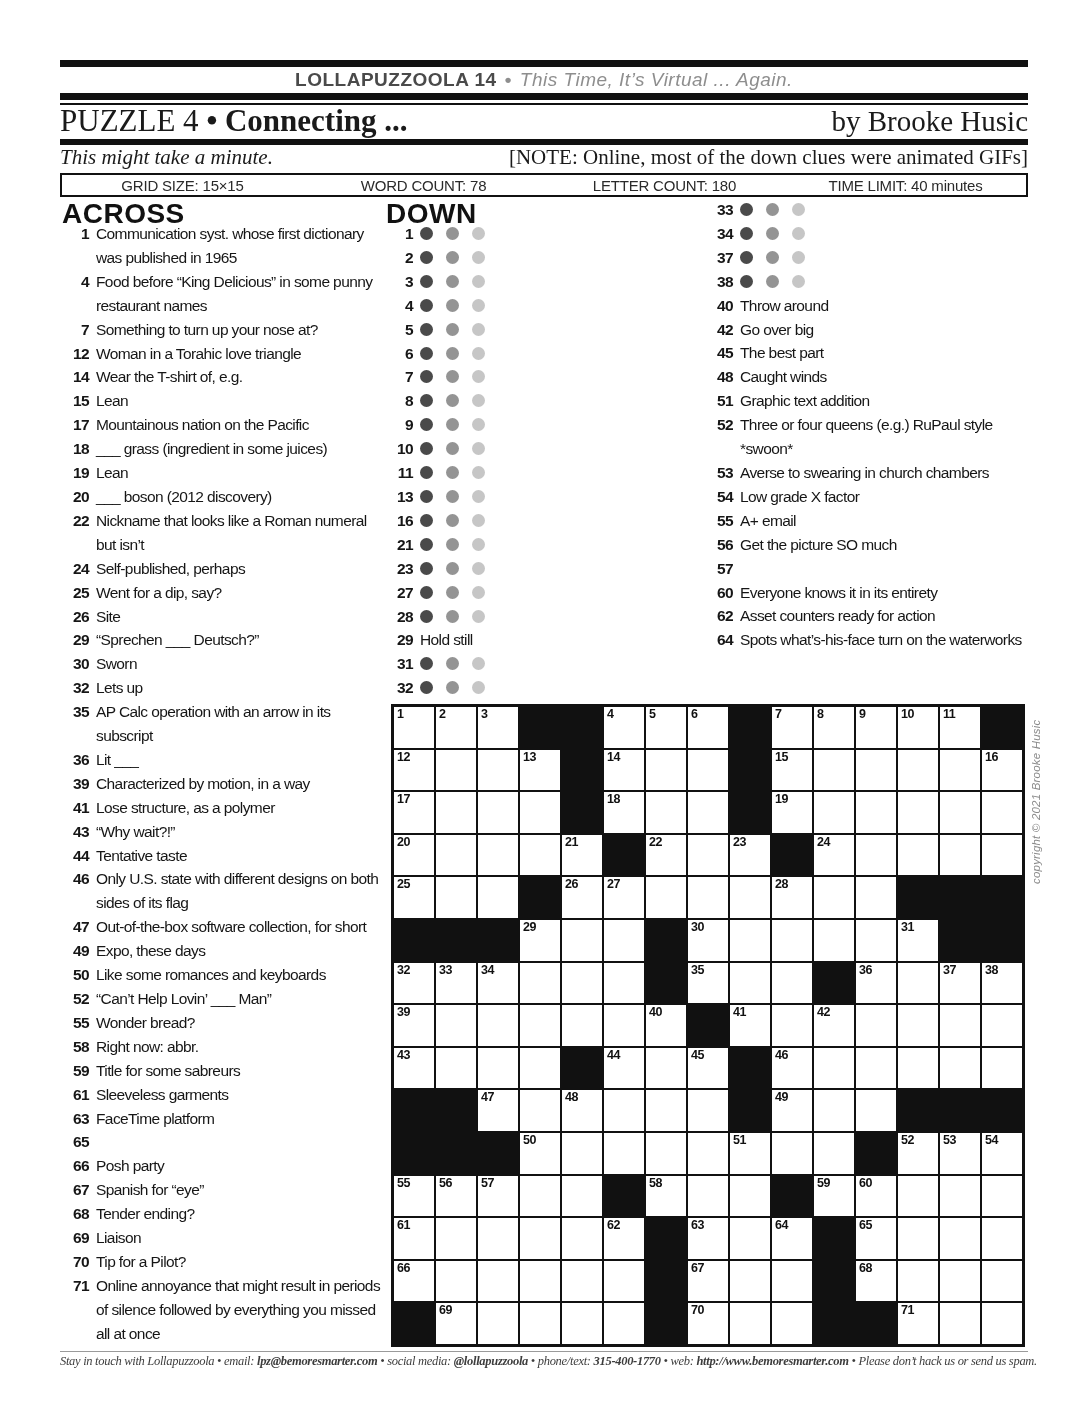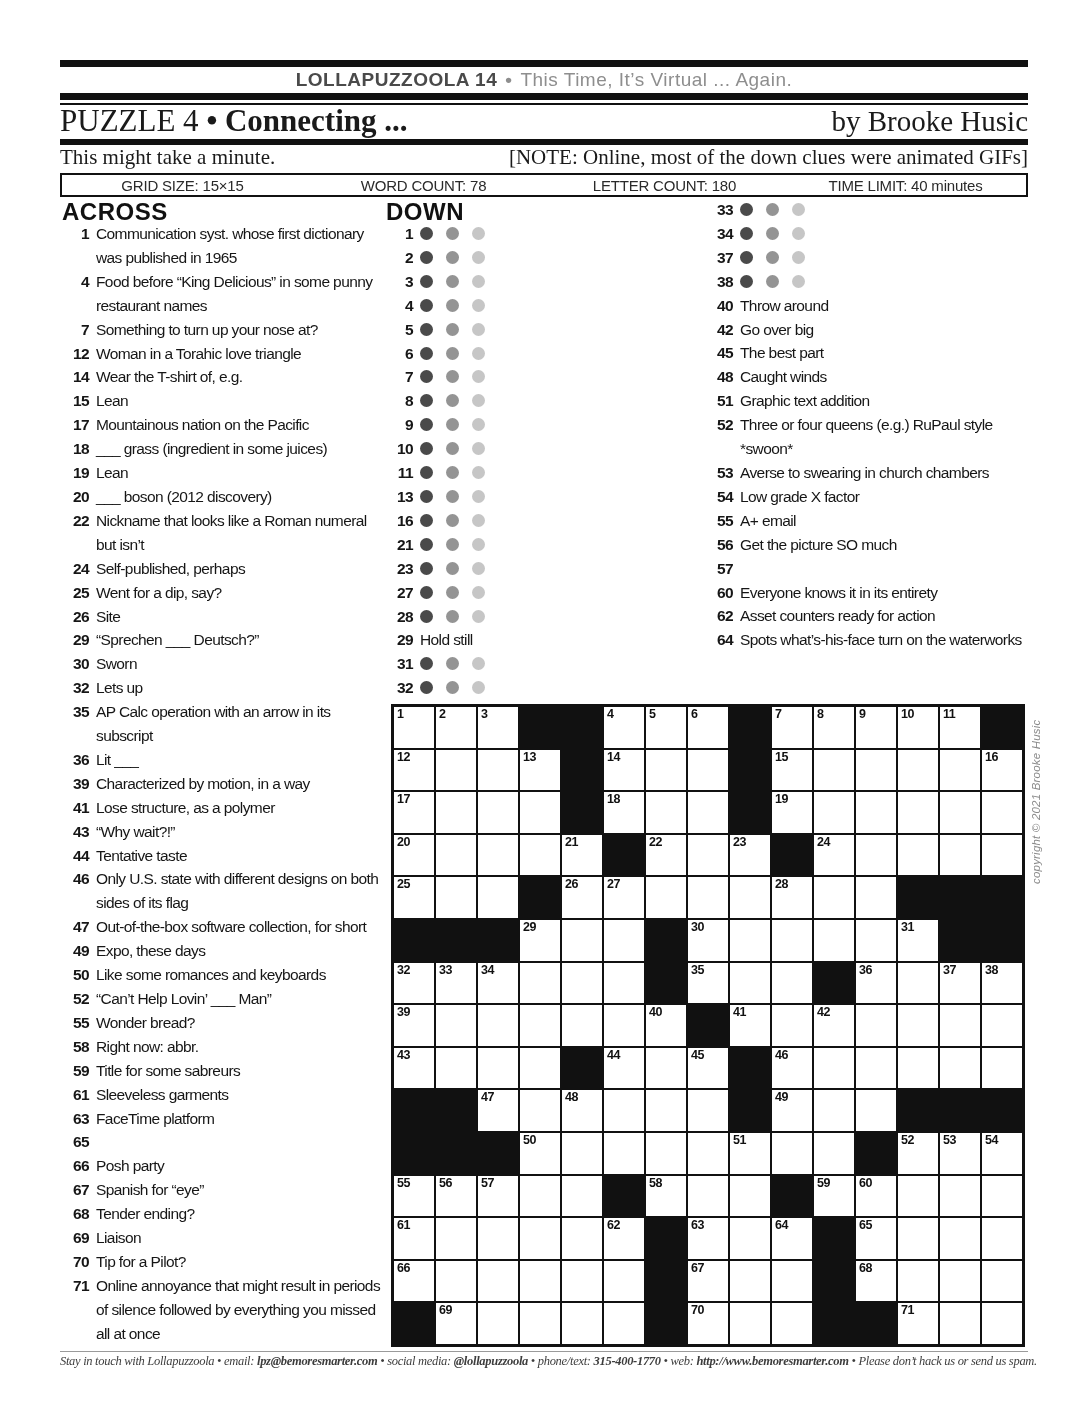--- a/index.html
+++ b/index.html
@@ -4,36 +4,36 @@
 <style>
   html,body{margin:0;padding:0;background:#fff;}
   body{width:1088px;height:1408px;position:relative;font-family:"Liberation Sans",sans-serif;color:#111;}
   .bar{position:absolute;left:60px;width:968px;background:#111;}
 
   
   .banner{position:absolute;left:60px;top:66px;width:968px;height:27px;display:flex;align-items:center;justify-content:center;
           font-size:19px;letter-spacing:.5px;}
   .banner .brand{font-weight:bold;color:#4a4a4a;margin-right:8px;}
   .banner .sep{color:#8e8e8e;margin-right:8px;font-weight:bold;}
-  .banner .tagline{color:#8e8e8e;}
+  .banner .tagline{color:#8e8e8e;font-style:italic;}
   .title-row{position:absolute;left:60px;top:103px;width:968px;height:34px;display:flex;justify-content:space-between;align-items:baseline;
              font-family:"Liberation Serif",serif;}
   .title-left{font-size:31px;color:#1a1a1a;}
   .title-left .bold{font-weight:bold;}
   .byline{font-size:29px;color:#1a1a1a;}
   .note-row{position:absolute;left:60px;top:145px;width:968px;height:25px;display:flex;justify-content:space-between;align-items:baseline;
             font-family:"Liberation Serif",serif;font-size:21px;color:#1a1a1a;}
-  .note-row .hint{}
+  .note-row .hint{font-style:italic;}
   .stats{position:absolute;left:60px;top:173px;width:968px;height:24px;border:2px solid #111;box-sizing:border-box;
          display:flex;align-items:center;font-size:15px;color:#2a2a2a;letter-spacing:-.2px;}
   .stats .stat{flex:1;text-align:center;white-space:nowrap;}
 
   
   .col{position:absolute;top:198px;}
-  .clue-header{font-size:24px;font-weight:900;letter-spacing:.5px;height:24px;color:#111;}
+  .clue-header{font-size:28px;font-weight:900;letter-spacing:.5px;height:24px;color:#111;}
   .clue-row{display:flex;line-height:23.9px;font-size:15.5px;letter-spacing:-.6px;color:#161616;}
   .clue-num{flex:0 0 27px;text-align:right;padding-right:7px;font-weight:bold;}
   .clue-text{flex:1;}
   .dots{padding-top:0;}
   .dot{display:inline-block;width:13px;height:13px;border-radius:50%;margin-right:13px;vertical-align:-1px;}
 
   
   .grid{position:absolute;left:391px;top:704px;width:634px;height:643px;box-sizing:border-box;
         background:#111;border:3px solid #111;display:grid;
         grid-template-columns:repeat(15,1fr);grid-template-rows:repeat(15,1fr);gap:2px;}

